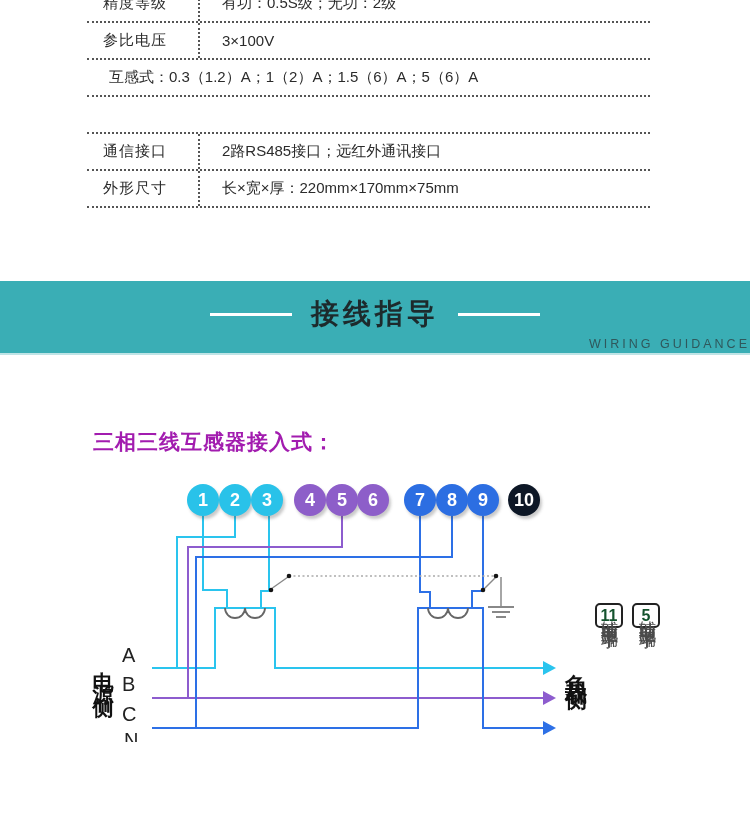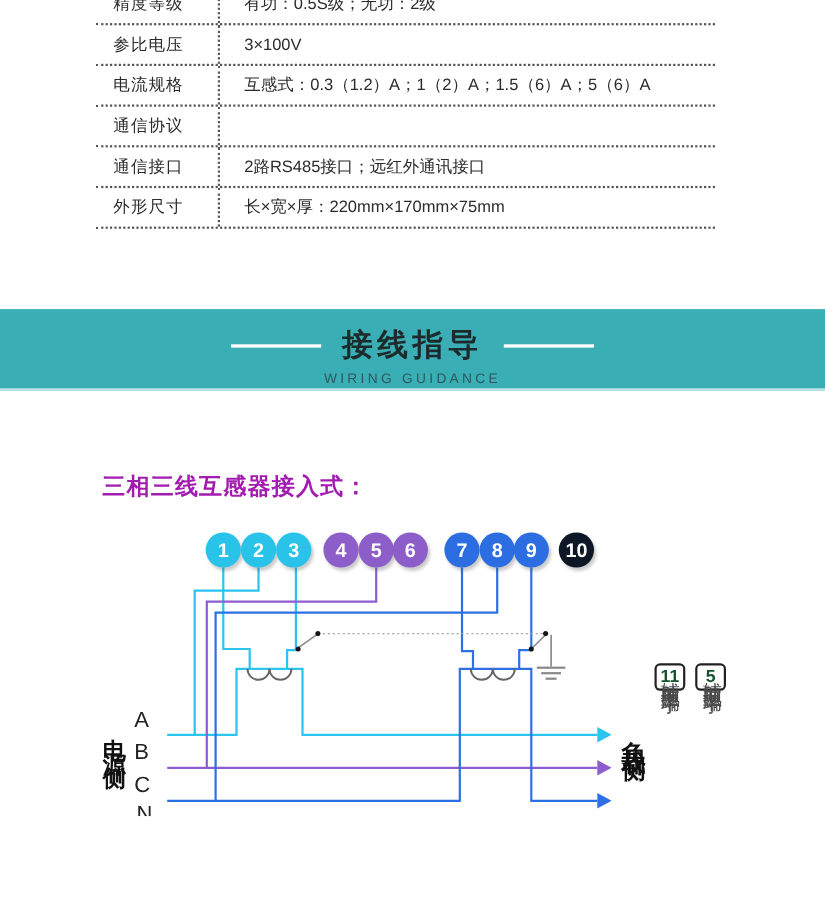--- a/index.html
+++ b/index.html
@@ -14,21 +14,21 @@
                 display:flex; align-items:center; font-size:15px; color:#2b2b2b; letter-spacing:1px; }
   .spec-value { flex:1; padding-left:22px; display:flex; align-items:center;
                 font-size:15px; color:#2b2b2b; }
 
   
   .banner { position:absolute; left:0; top:281px; width:750px; height:74px;
             background:#3aaeb5; border-bottom:2px solid #bfe4e6; }
   .banner-titlerow { display:flex; align-items:center; justify-content:center; gap:19px; padding-top:14px; }
   .banner-dash { width:82px; height:3px; background:#ffffff; }
   .banner-title { font-size:28px; font-weight:700; color:#1d2a2c; letter-spacing:4px; }
-  .banner-subtitle { text-align:center; margin-top:4px; font-size:12.5px; letter-spacing:3px;
+  .banner-subtitle { text-align:right; margin-top:4px; font-size:12.5px; letter-spacing:3px;
                      color:#2f585c; font-weight:500; }
 
   
   .diagram-heading { position:absolute; left:93px; top:428px; font-size:21px; font-weight:700; color:#a21caf; letter-spacing:1px; }
 
   .wires { position:absolute; left:0; top:0; width:750px; height:826px; pointer-events:none; }
 
   .circle { position:absolute; top:484px; width:32px; height:32px; border-radius:50%;
             display:flex; align-items:center; justify-content:center;
             color:#fff; font-size:18px; font-weight:700;
@@ -55,25 +55,23 @@
   <div class="spec-table">
     <div class="spec-row">
       <div class="spec-label">精度等级</div>
       <div class="spec-value">有功：0.5S级；无功：2级</div>
     </div>
     <div class="spec-row">
       <div class="spec-label">参比电压</div>
       <div class="spec-value">3×100V</div>
     </div>
     <div class="spec-row">
-      <div class="spec-label">电流规格</div>
       <div class="spec-value">互感式：0.3（1.2）A；1（2）A；1.5（6）A；5（6）A</div>
     </div>
     <div class="spec-row">
-      <div class="spec-label">通信协议</div>
     </div>
     <div class="spec-row">
       <div class="spec-label">通信接口</div>
       <div class="spec-value">2路RS485接口；远红外通讯接口</div>
     </div>
     <div class="spec-row">
       <div class="spec-label">外形尺寸</div>
       <div class="spec-value">长×宽×厚：220mm×170mm×75mm</div>
     </div>
   </div>

